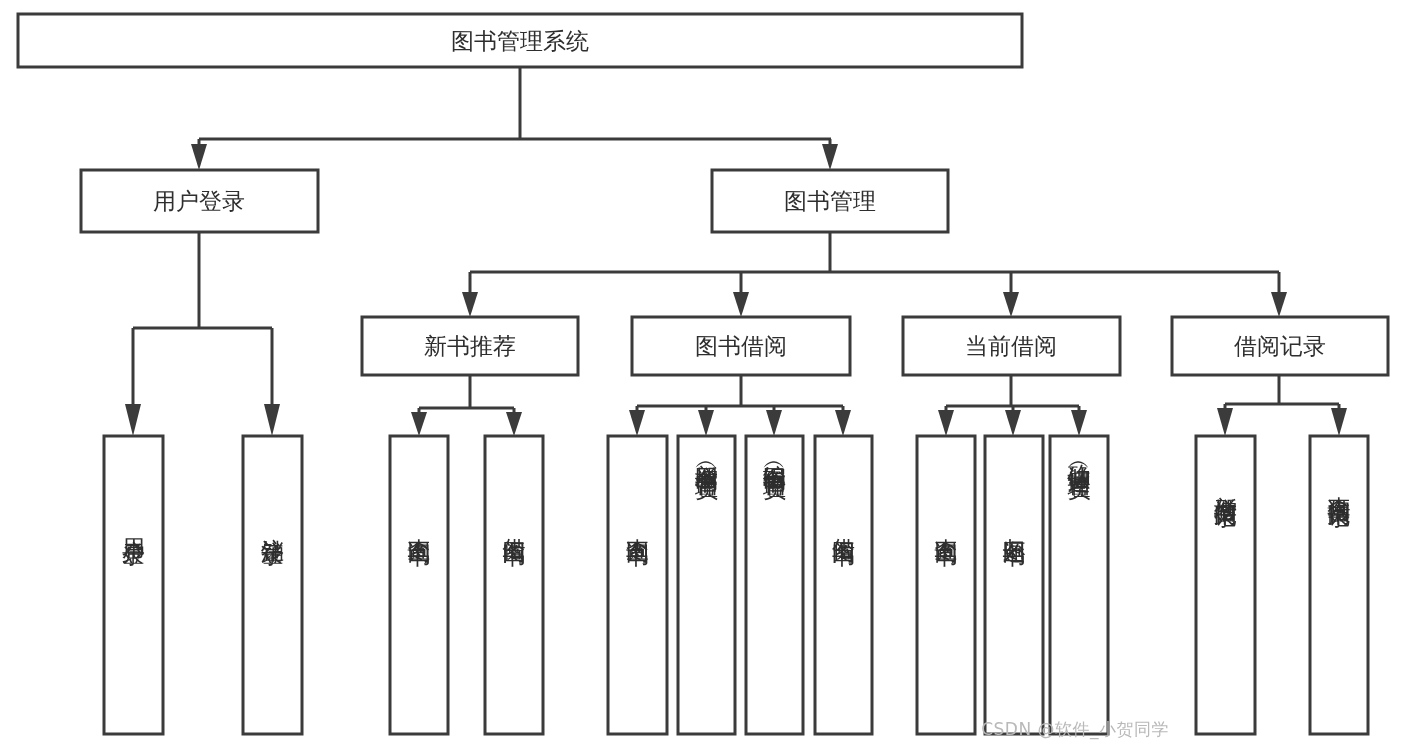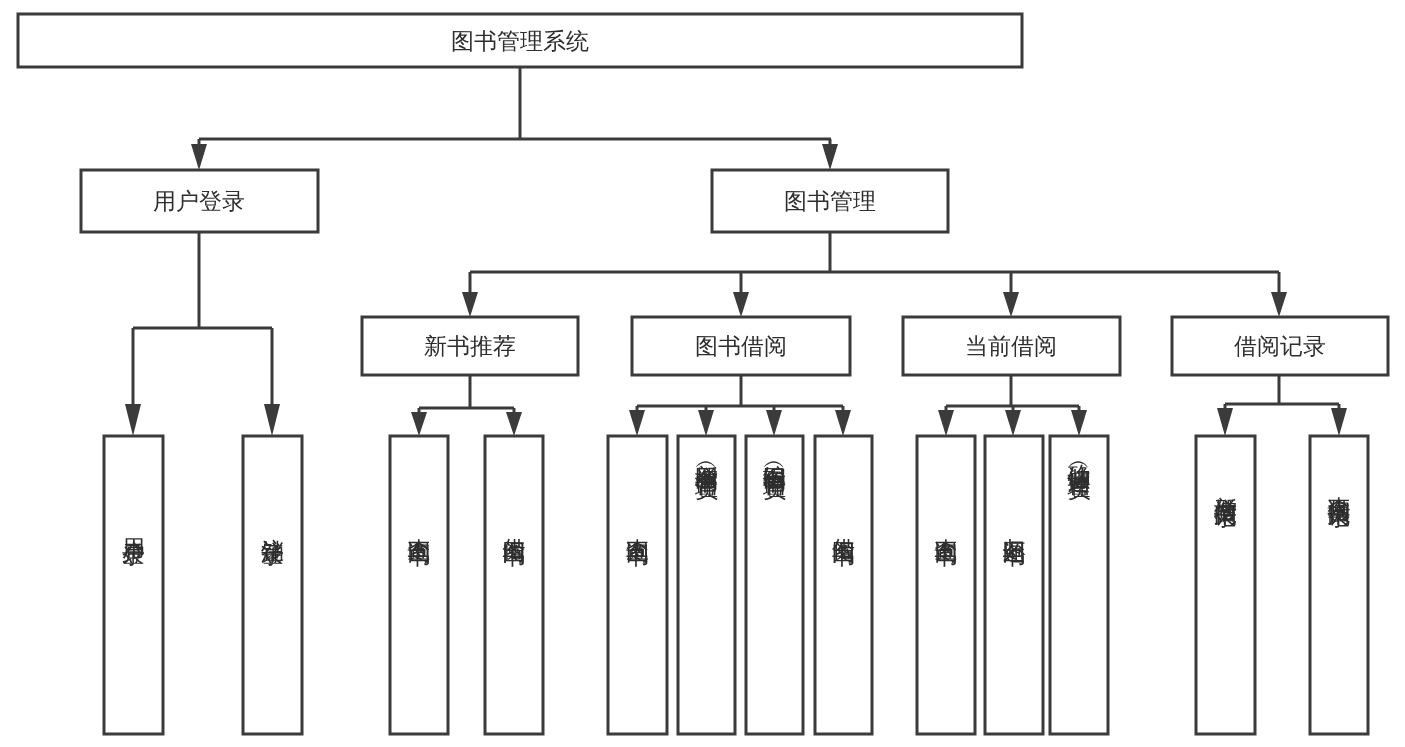--- a/index.html
+++ b/index.html
@@ -247,14 +247,15 @@
     <span class="vlabel-text" style="margin-top:10px;">确认归还（管理员）</span>
   </div>
 
   <div class="vlabel-wrap" style="left:1196px; top:436px; width:59px; height:298px;">
     <span class="vlabel-text" style="margin-top:42px;">新增借阅记录</span>
   </div>
   <div class="vlabel-wrap" style="left:1310px; top:436px; width:58px; height:298px;">
     <span class="vlabel-text" style="margin-top:42px;">查询借阅记录</span>
   </div>
 
+  <div class="watermark">CSDN @软件_小贺同学</div>
 
 </div>
 
 </body></html>

